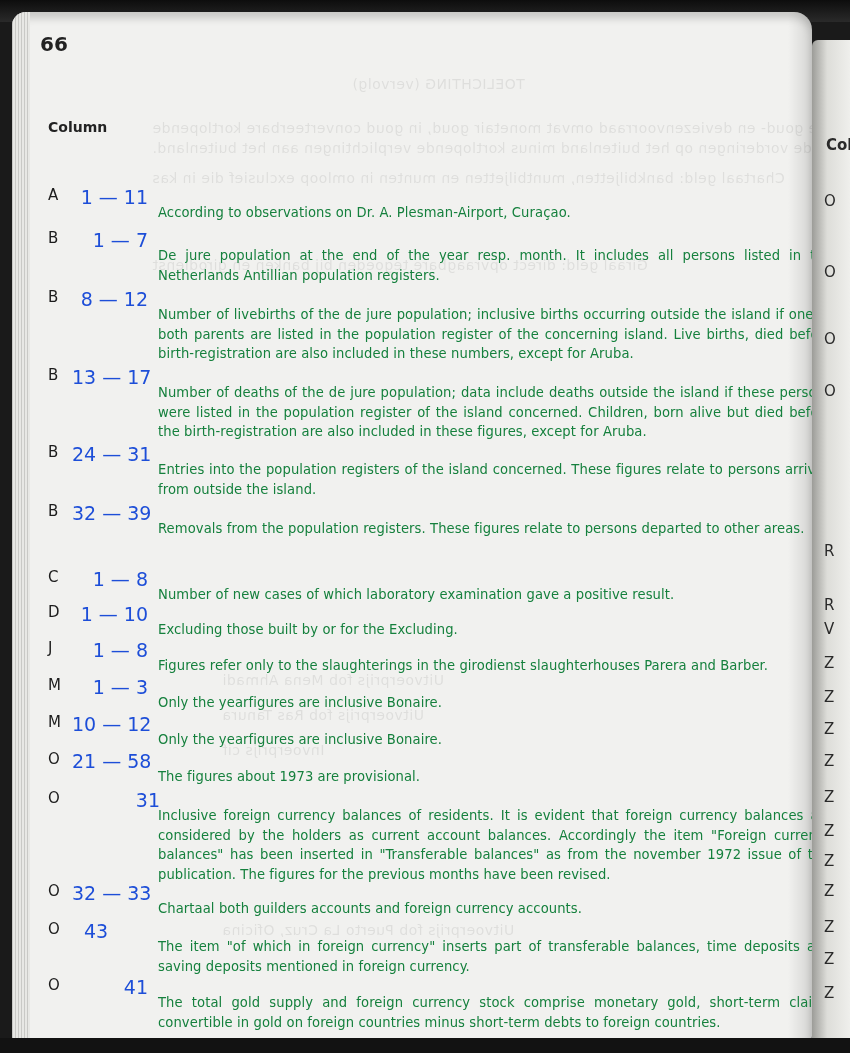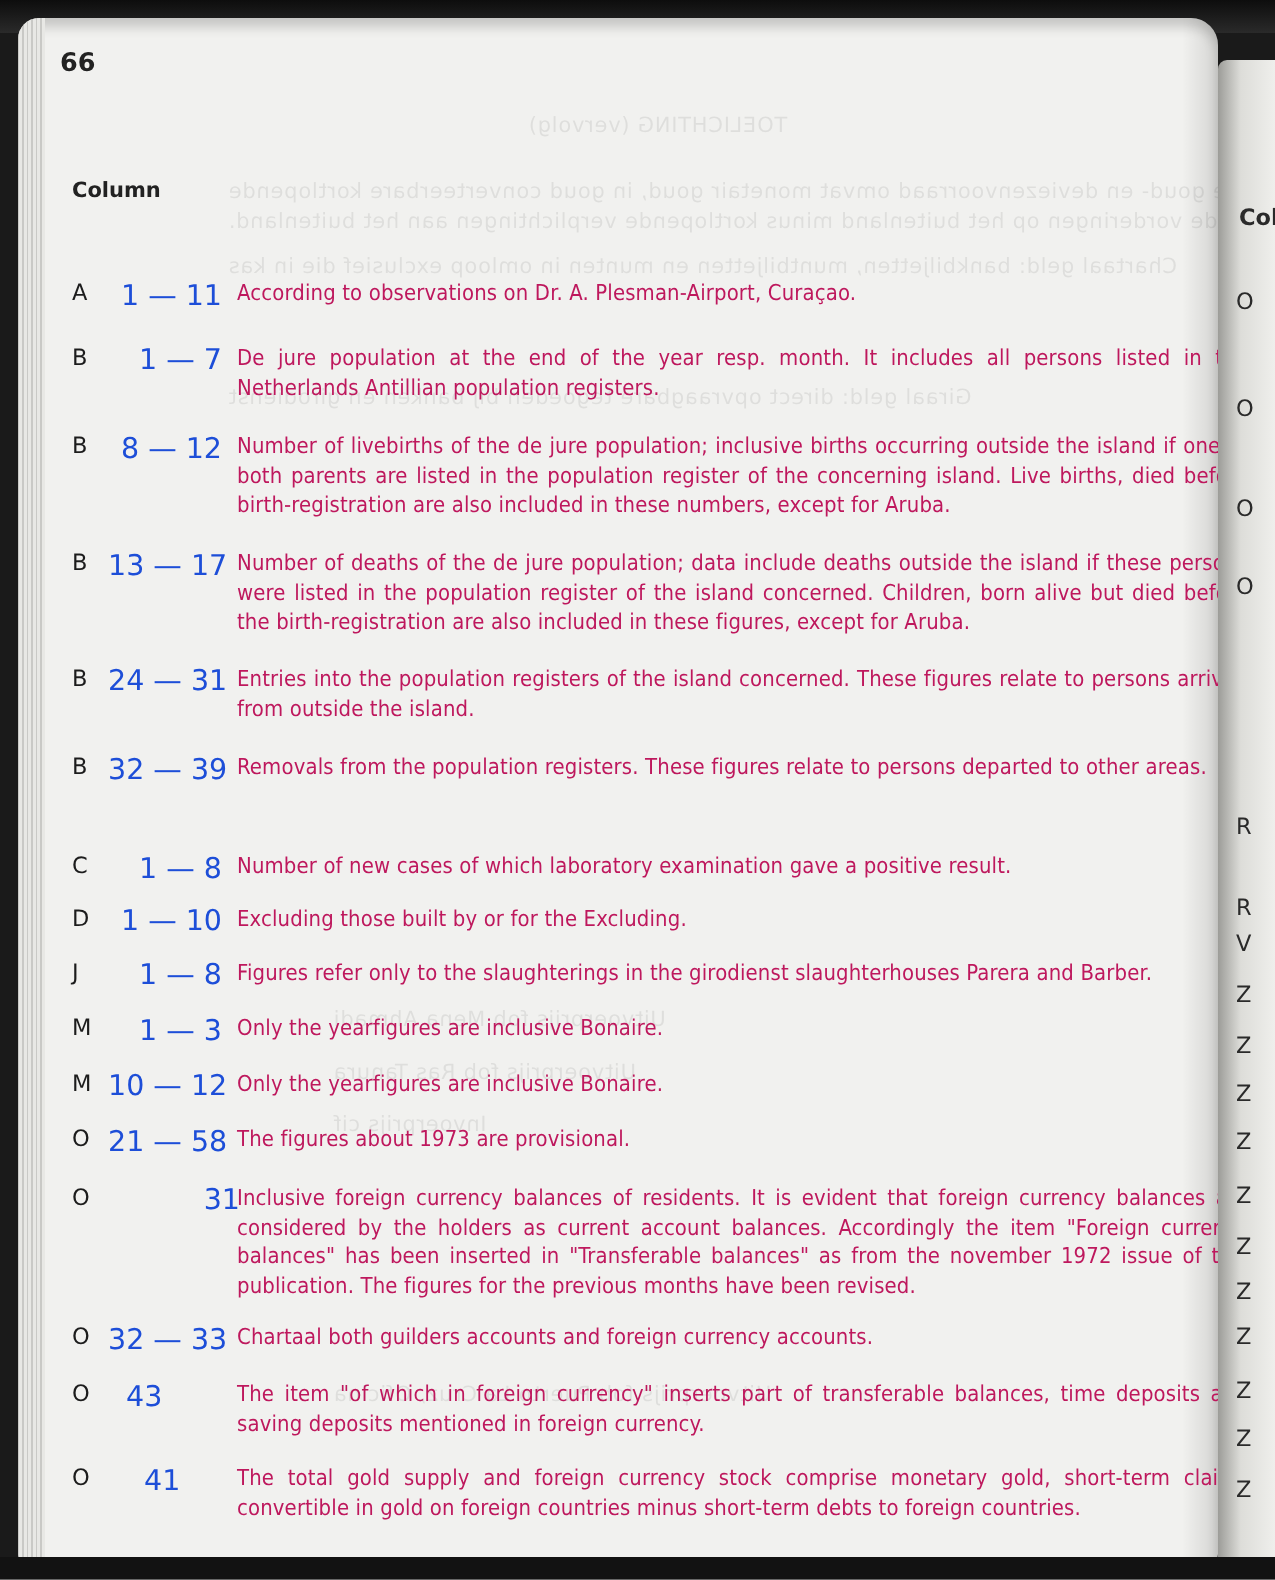--- a/index.html
+++ b/index.html
@@ -38,43 +38,44 @@
   .next-page .np-item {
     position: absolute; left: 12px; font-size: 15px; color: #2a2a2a;
     font-family: "DejaVu Sans", sans-serif;
   }
   .next-page .np-col { left: 14px; font-weight: bold; font-size: 15px; }
   .bleed {
     position: absolute; color: rgba(0,0,0,0.08); font-size: 14px;
     transform: scaleX(-1); white-space: nowrap; letter-spacing: 0.5px;
   }
   .page-number {
-    position: absolute; left: 28px; top: 20px; font-size: 17px; font-weight: bold; color: #222;
+    position: absolute; left: 28px; top: 20px; font-size: 20px; font-weight: bold; color: #222;
   }
   .title {
     position: absolute; left: 0; width: 800px; top: 63px; text-align: center;
     font-size: 15px; font-weight: bold; color: #222; letter-spacing: 0.2px;
   }
   .col-header {
     position: absolute; left: 36px; top: 107px; font-size: 14px; font-weight: bold; color: #222;
   }
   .entry { position: absolute; left: 0; width: 820px; }
   .entry .letter {
     position: absolute; left: 36px; font-size: 15px; color: #1c1c1c;
   }
   .entry .range {
     position: absolute; left: 60px; width: 76px; text-align: right;
     font-size: 19px; color: #1d4ed8; white-space: nowrap;
   }
   .entry .text {
     position: absolute; left: 146px; width: 674px;
-    font-size: 14.6px; line-height: 19.5px; color: #be185d;
+    font-size: 14.6px; line-height: 19.5px; color: #15803d;
     text-align: justify; letter-spacing: 0.1px;
     font-family: "DejaVu Sans Condensed", "DejaVu Sans", sans-serif;
     font-stretch: condensed;
+    margin-top: 16px;
   }
   .bottom-shadow {
     position: absolute; left: 0; top: 1038px; width: 850px; height: 15px; background: #121212;
   }
 </style>
 </head>
 <body>
 
 <div class="top-shadow"></div>
 
@@ -180,21 +181,21 @@
   </div>
 
   <div class="entry" style="top:908px;">
     <span class="letter">O</span>
     <span class="range" style="text-align:left; left:72px;">43</span>
     <div class="text">The item "of which in foreign currency" inserts part of transferable balances, time deposits and saving deposits mentioned in foreign currency.</div>
   </div>
 
   <div class="entry" style="top:964px;">
     <span class="letter">O</span>
-    <span class="range" style="text-align:left; left:84px;">41</span>
+    <span class="range" style="text-align:right; left:60px;">41</span>
     <div class="text">The total gold supply and foreign currency stock comprise monetary gold, short-term claims convertible in gold on foreign countries minus short-term debts to foreign countries.</div>
   </div>
 </div>
 
 <div class="next-page">
   <span class="np-item np-col" style="top:96px;">Col</span>
   <span class="np-item" style="top:152px;">O</span>
   <span class="np-item" style="top:223px;">O</span>
   <span class="np-item" style="top:290px;">O</span>
   <span class="np-item" style="top:342px;">O</span>

